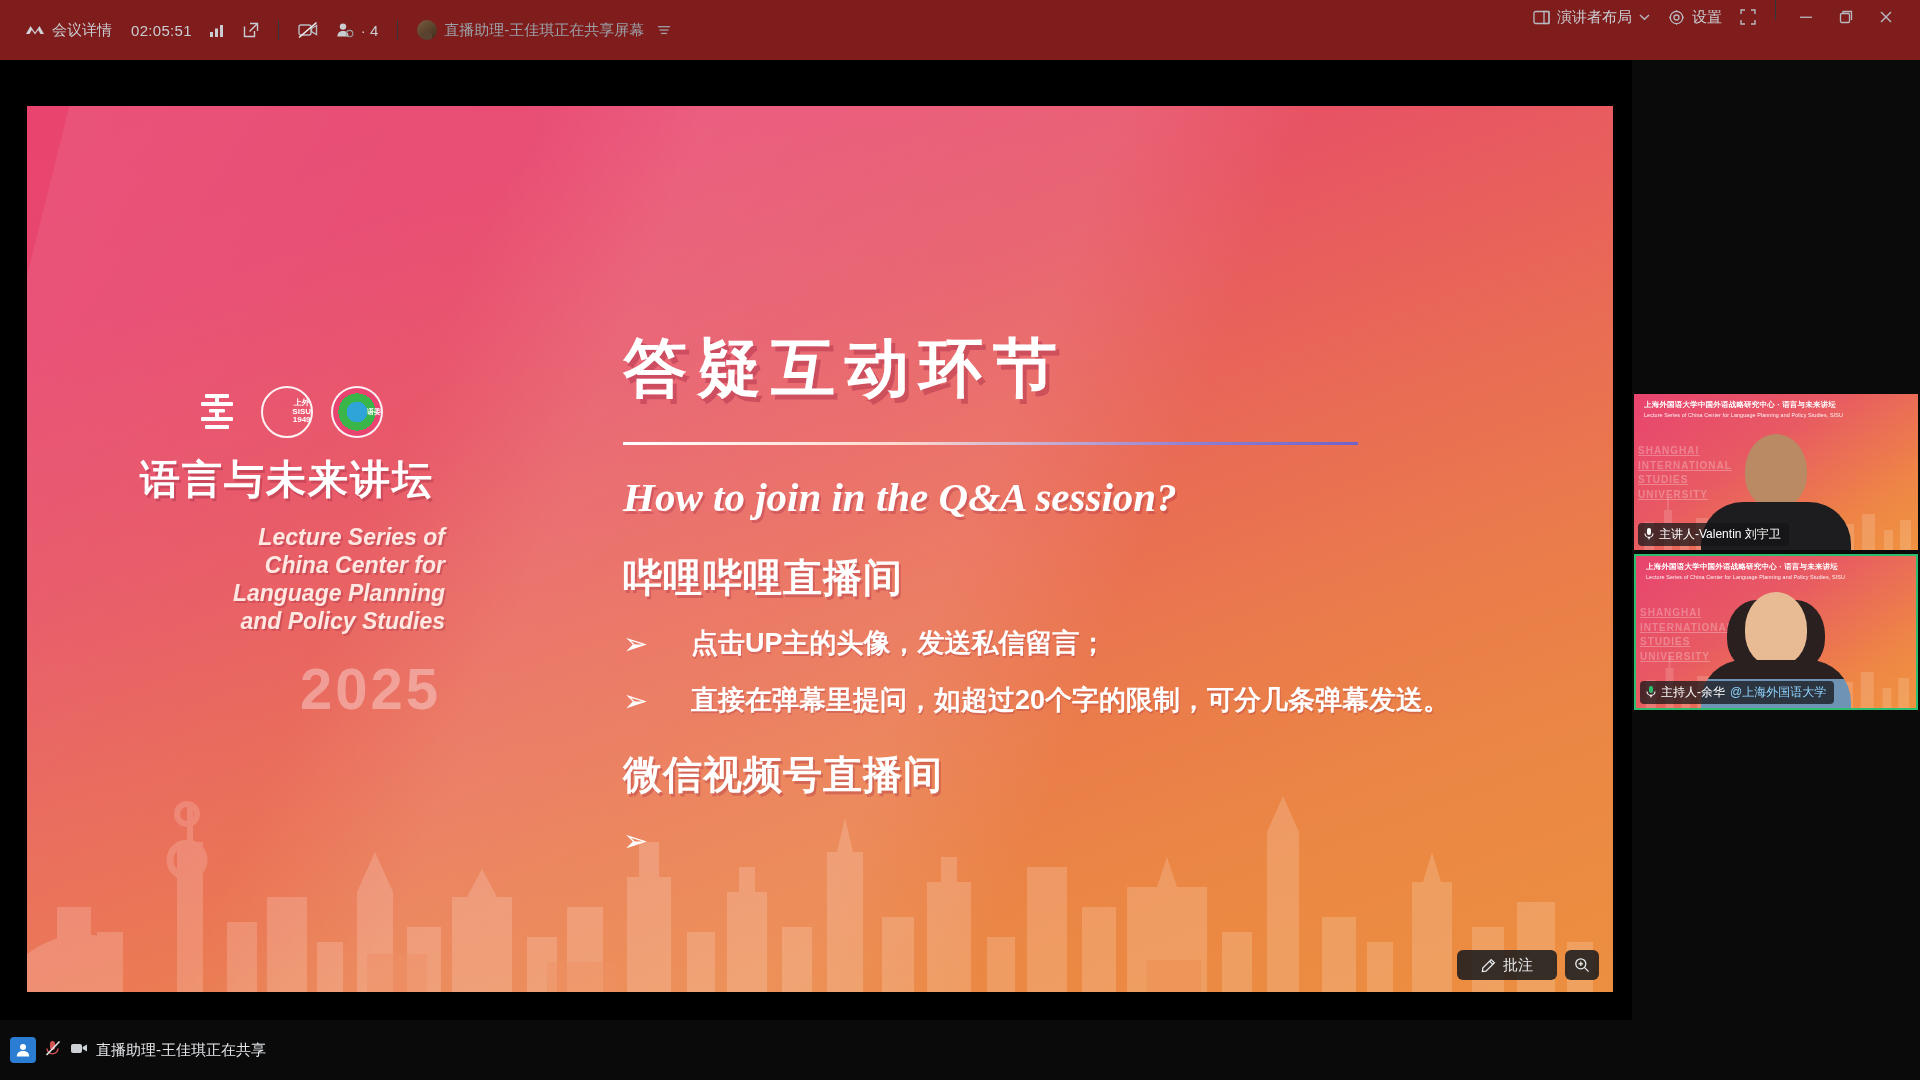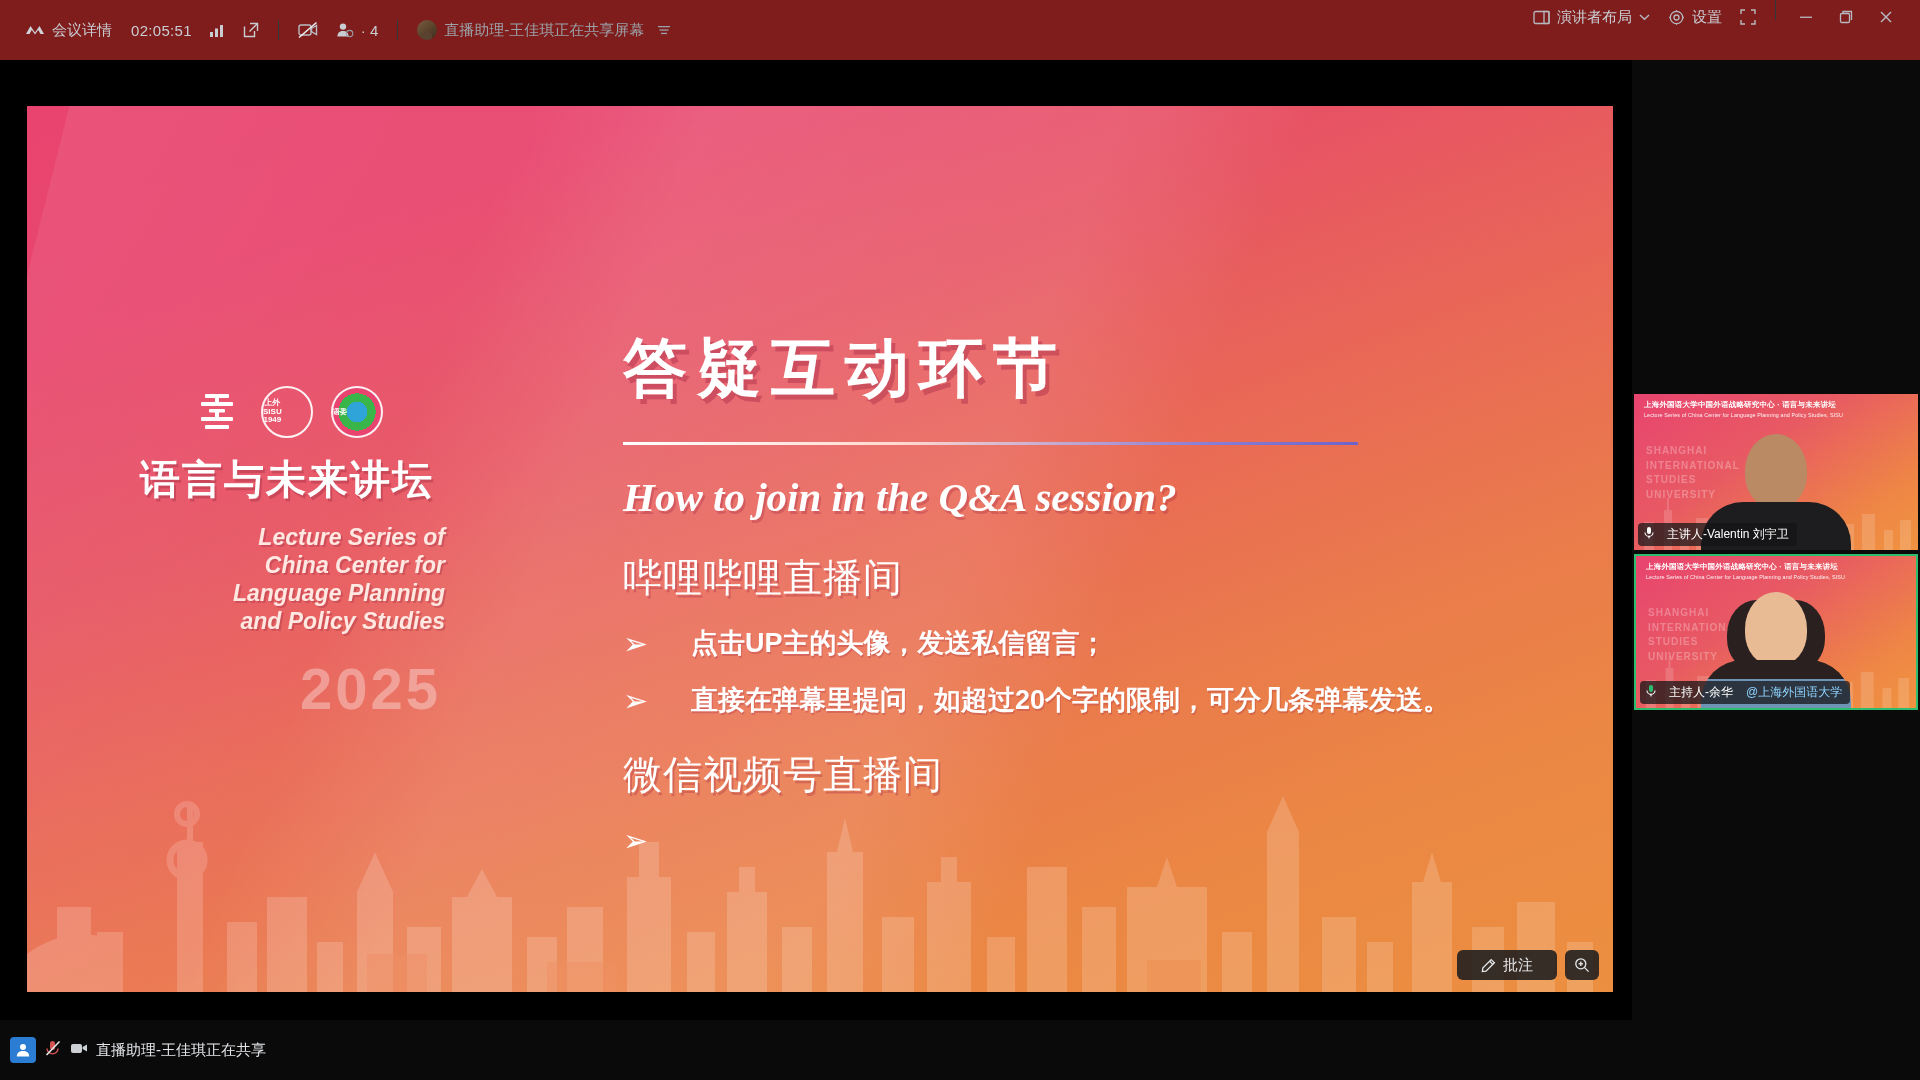--- a/index.html
+++ b/index.html
@@ -66,21 +66,21 @@
     transform:skewX(-14deg); pointer-events:none;
   }
 
   
   #skyline { position:absolute; left:0; bottom:0; width:100%; height:300px; opacity:.30; }
 
   
   #brand { position:absolute; left:100px; top:280px; width:320px; text-align:center; color:#fff; }
   #brand-logos { display:flex; align-items:center; justify-content:center; gap:18px; margin-bottom:14px; }
   .seal { width:52px; height:52px; border-radius:50%; border:2px solid rgba(255,255,255,.92);
-          display:flex; align-items:center; justify-content:flex-start; position:relative; }
+          display:flex; align-items:center; justify-content:flex-end; position:relative; }
   .seal .seal-in { font-size:8px; color:#fff; line-height:1.05; text-align:center; font-weight:700; }
   #brand-cn {
     font-size:40px; font-weight:900; letter-spacing:2px; color:#fff;
     text-shadow:2px 3px 0 rgba(150,40,60,.35);
   }
   #brand-en {
     margin-top:16px; font-style:italic; font-weight:800; font-size:23px; line-height:1.22;
     color:#ffe7e2; text-shadow:2px 2px 0 rgba(150,40,60,.30); text-align:right; padding-right:2px;
   }
   #brand-year {
@@ -96,21 +96,21 @@
   }
   #title-rule { margin-top:30px; width:735px; height:3px;
     background:linear-gradient(90deg,#ffffff 0%, #ffd9cf 38%, #8d7fd6 78%, #6f63c8 100%); }
   #subtitle-en {
     margin-top:28px; font-family:"Liberation Serif","DejaVu Serif",serif;
     font-style:italic; font-weight:700; font-size:41px; color:#ffffff;
     text-shadow:2px 3px 0 rgba(170,45,70,.35);
   }
   .sec-head {
     margin-top:30px; font-family:"Liberation Serif","DejaVu Serif",serif;
-    font-weight:400; font-size:39px; color:#ffffff; letter-spacing:1px;
+    font-weight:700; font-size:39px; color:#ffffff; letter-spacing:1px;
     text-shadow:2px 3px 0 rgba(170,45,70,.35);
   }
   .bullet { display:flex; align-items:flex-start; margin-top:22px; }
   .bullet .mk { width:68px; flex:none; font-size:30px; line-height:1.15; color:#ffffff; }
   .bullet .bt { font-size:27px; font-weight:700; line-height:1.2; color:#ffffff;
                 text-shadow:1px 2px 0 rgba(170,45,70,.30); }
 
   
   #slide-tools { position:absolute; right:14px; bottom:12px; display:flex; gap:8px; align-items:center; }
   .stool {
@@ -124,28 +124,28 @@
   .tile { position:absolute; left:2px; width:284px; height:156px; overflow:hidden; background:#1a1a1c; }
   #tile-1 { top:334px; }
   #tile-2 { top:494px; border:2px solid #2dbd6e; }
   .tile-bg {
     position:absolute; inset:0;
     background:linear-gradient(145deg,#e8446f 0%,#e85a63 40%,#ee8546 78%,#f09340 100%);
   }
   .tile-head { position:absolute; left:0; top:0; width:100%; padding:6px 6px 0 10px; color:#fff; }
   .tile-head .l1 { font-size:7.5px; font-weight:700; letter-spacing:.2px; white-space:nowrap; }
   .tile-head .l2 { font-size:5.4px; letter-spacing:.1px; opacity:.92; white-space:nowrap; margin-top:2px; }
-  .tile-wm { position:absolute; left:12px; top:50px; font-size:10px; line-height:1.45;
-             color:rgba(255,255,255,.28); font-weight:700; letter-spacing:1px; }
+  .tile-wm { position:absolute; left:4px; top:50px; font-size:10px; line-height:1.45;
+             color:rgba(255,255,255,.28); font-weight:700; letter-spacing:1px;text-decoration:underline; }
   .tile-sky { position:absolute; left:0; bottom:0; width:100%; height:62px; opacity:.3; }
   .person { position:absolute; left:50%; transform:translateX(-50%); bottom:0; }
   .p-head { width:62px; height:74px; border-radius:50% 50% 45% 45%; margin:0 auto; }
   .p-body { width:150px; height:48px; border-radius:42px 42px 0 0; margin-top:-6px; }
   .tile-name {
-    position:absolute; left:4px; bottom:4px; display:flex; align-items:flex-start; gap:13px;
+    position:absolute; left:4px; bottom:4px; display:flex; align-items:flex-end; gap:5px;
     background:rgba(20,20,22,.74); border-radius:4px; padding:3px 8px 3px 6px;
     color:#fff; font-size:12px; white-space:nowrap; max-width:272px; overflow:hidden;
   }
   .tile-name .at { color:#8fd3ff; }
 
   
   #bottombar { position:absolute; left:0; top:1020px; width:1920px; height:60px; background:#0a0a0b;
                display:flex; align-items:center; padding-left:10px; }
   #share-chip { display:flex; align-items:center; gap:8px; }
   .chip-sq { width:26px; height:26px; border-radius:4px; background:#2b7cd3;

